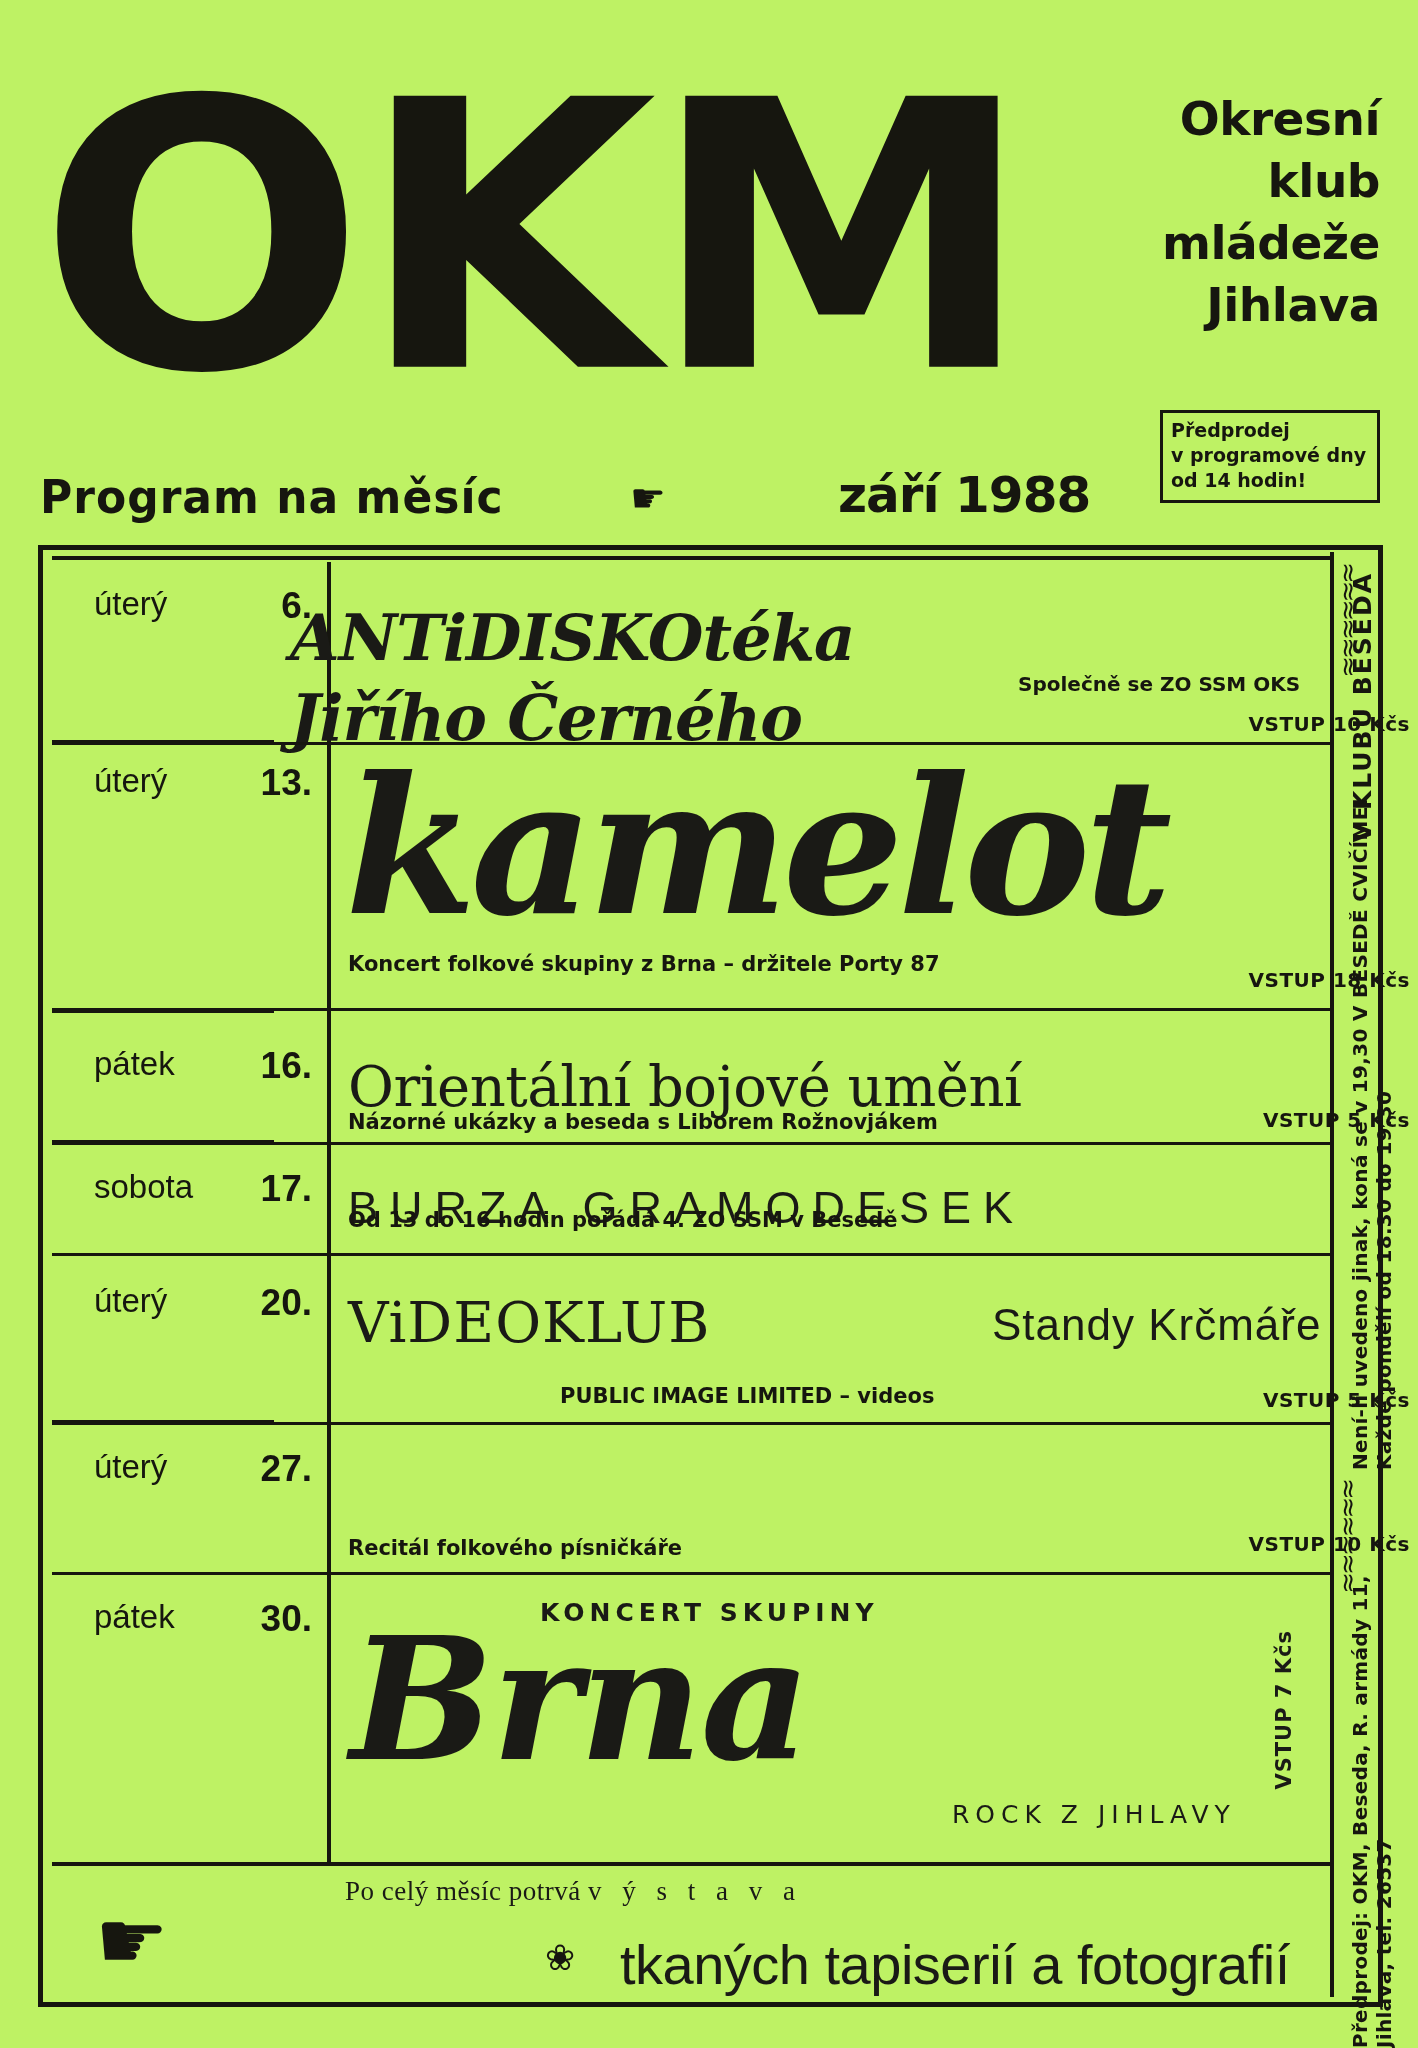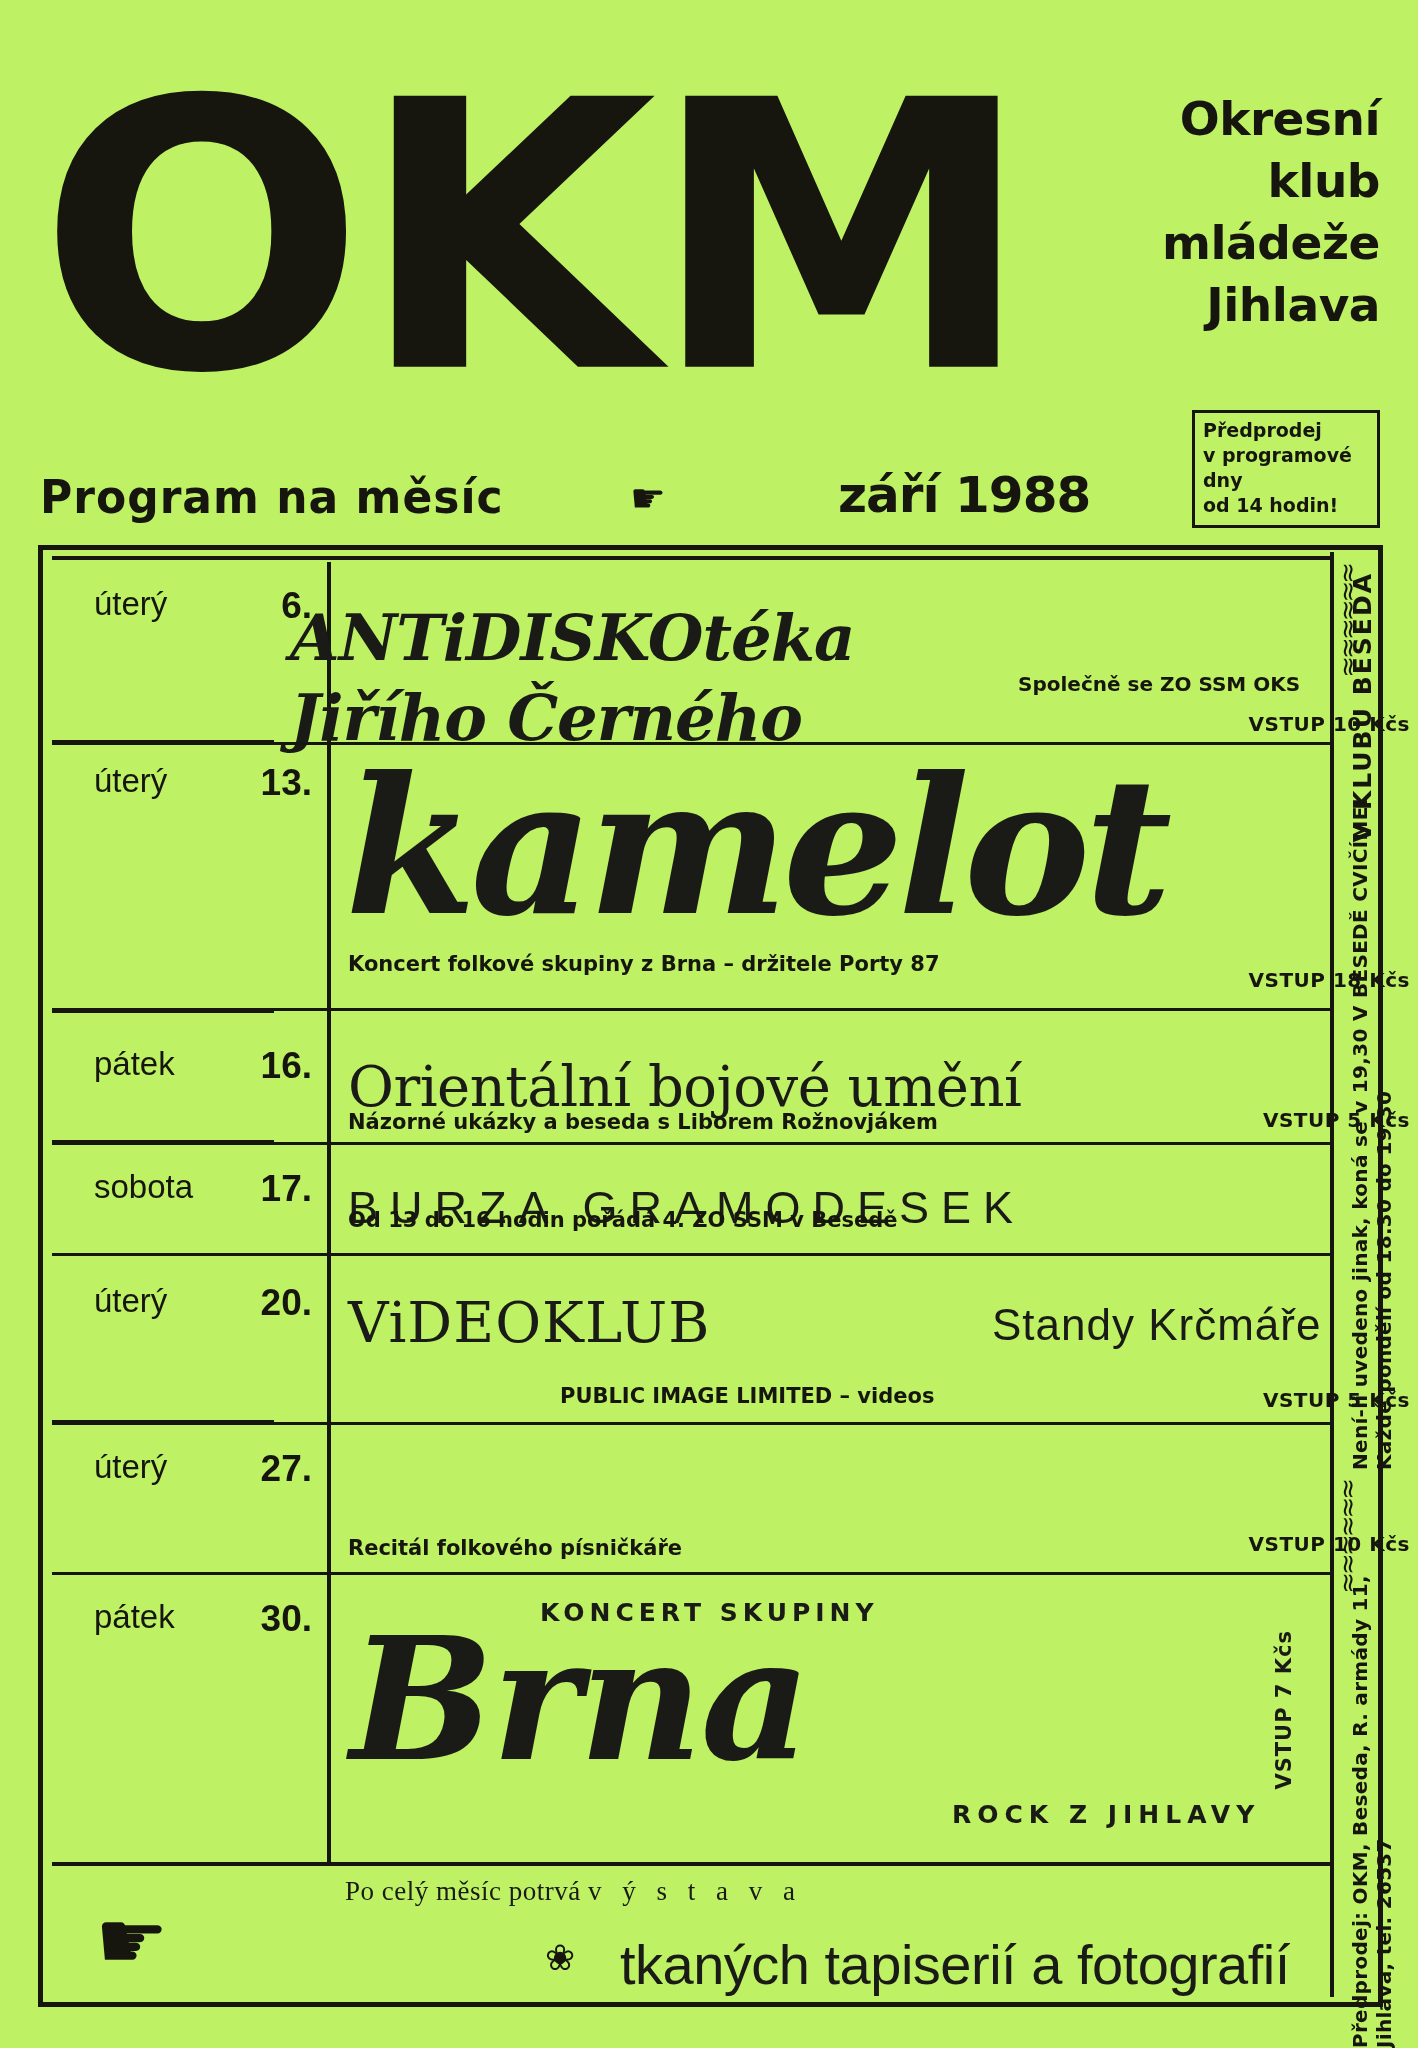--- a/index.html
+++ b/index.html
@@ -51,21 +51,21 @@
     font-weight: bold;
     font-size: 47px;
     line-height: 62px;
     letter-spacing: -0.5px;
     color: #16160f;
   }
   .presale-box {
     position: absolute;
     right: 38px;
     top: 410px;
-    width: 188px;
+    width: 220px;
     border: 3px solid #16160f;
     padding: 5px 8px 7px 8px;
     font-family: "DejaVu Sans", sans-serif;
     font-weight: bold;
     font-size: 19px;
     line-height: 25px;
     color: #16160f;
     box-sizing: border-box;
   }
   .program-line {
@@ -295,21 +295,21 @@
     font-style: italic;
     font-size: 170px;
     line-height: 170px;
     letter-spacing: -2px;
   }
   .e7-rock {
     position: absolute;
     left: 952px;
     top: 1800px;
     font-family: "DejaVu Sans", sans-serif;
-    font-weight: bold;
+    font-weight: normal;
     font-size: 25px;
     letter-spacing: 6px;
   }
   .e7-vstup {
     position: absolute;
     left: 1272px;
     top: 1630px;
     font-family: "DejaVu Sans", sans-serif;
     font-weight: bold;
     font-size: 21px;

